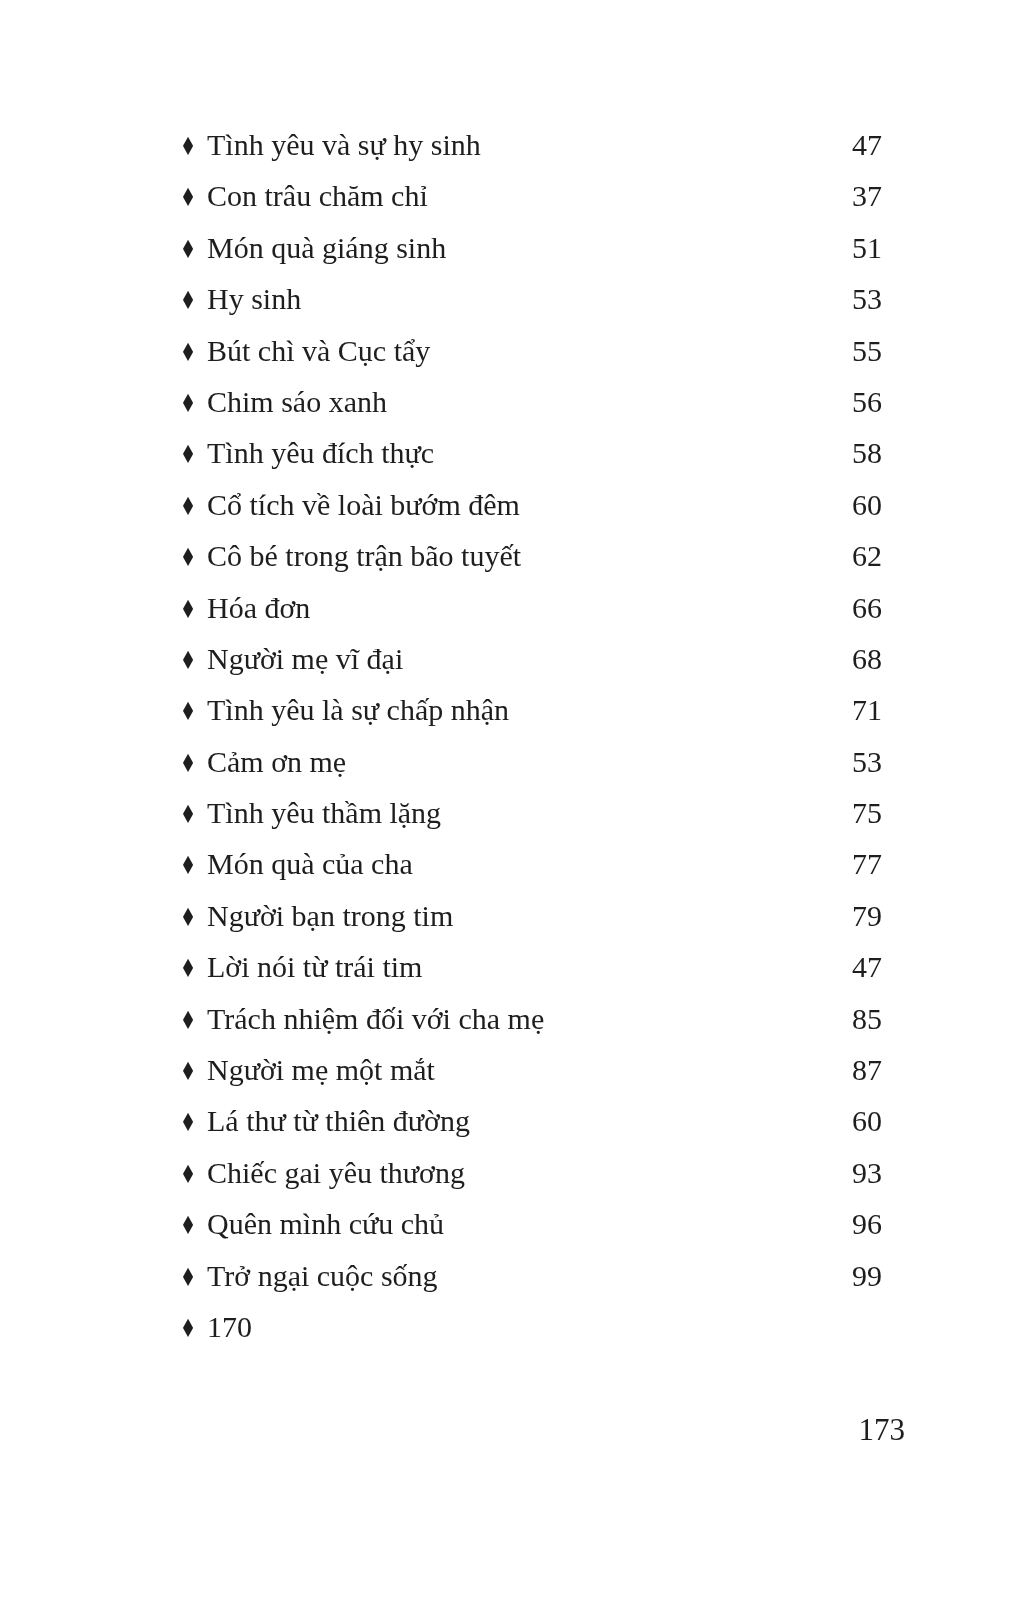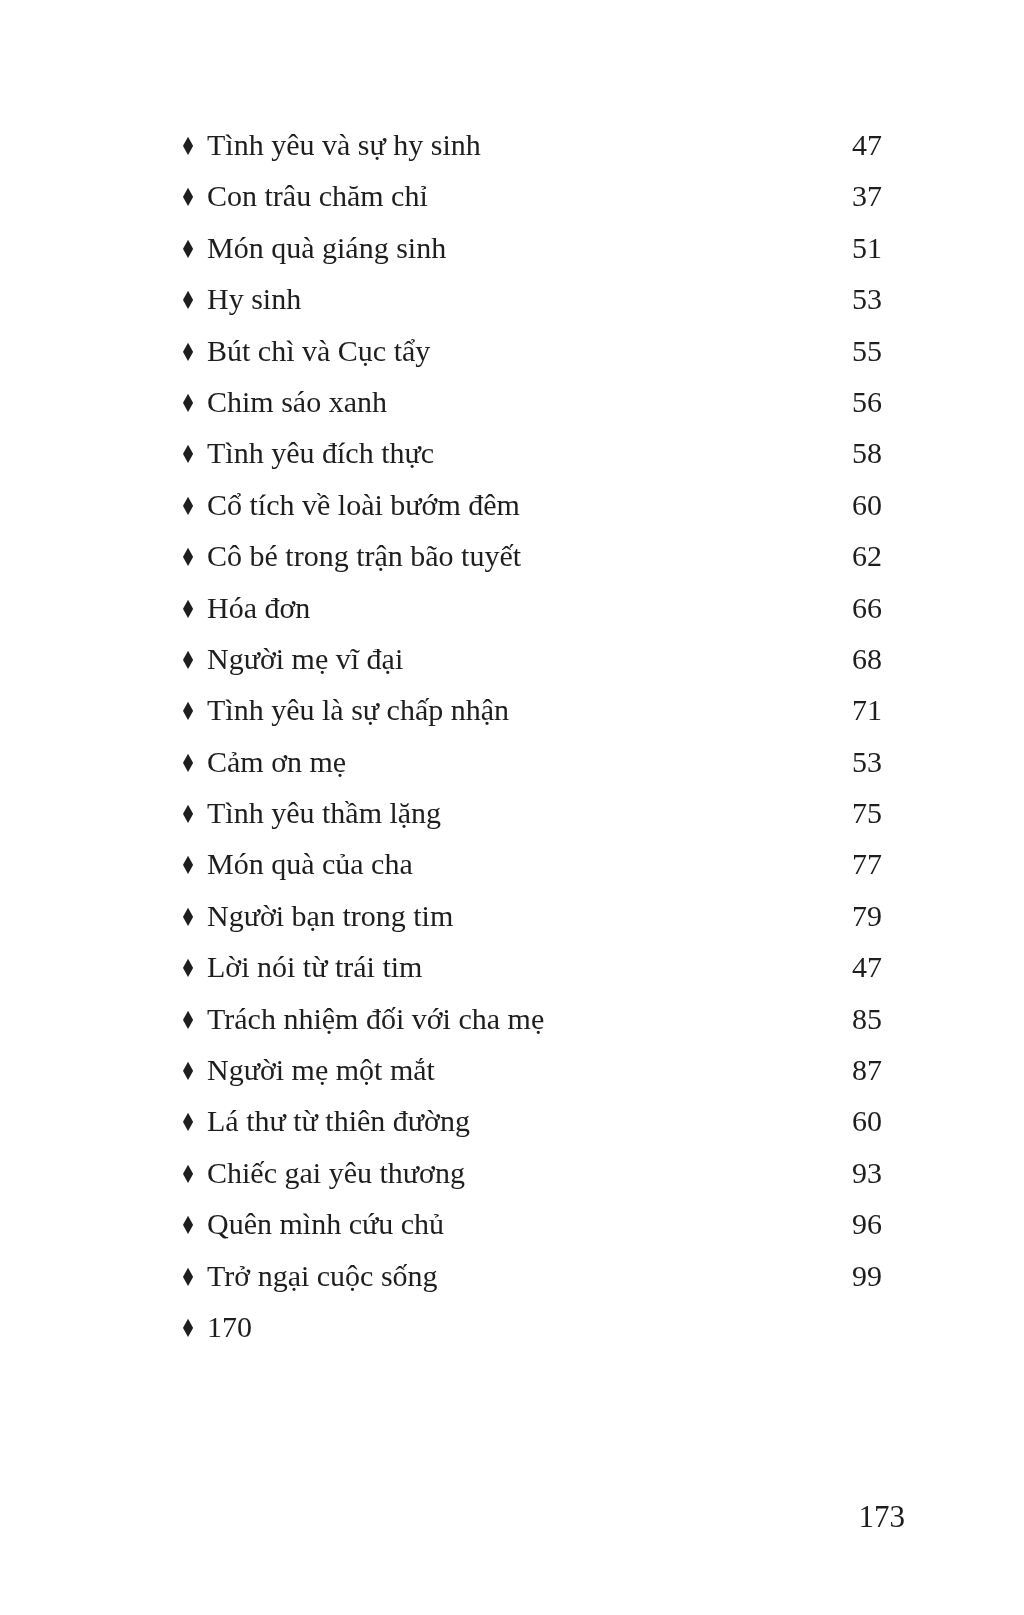--- a/index.html
+++ b/index.html
@@ -45,21 +45,21 @@
     overflow: hidden;
   }
 
   .pagenum {
     flex: 0 0 auto;
     text-align: left;
   }
 
   .footer-page-number {
     position: absolute;
-    top: 1499px;
+    top: 1412px;
     right: 119px;
     font-size: 31px;
     line-height: 36px;
   }
 </style>
 </head>
 <body>
 
 <div class="page">
   <div class="toc" id="toc-list">

